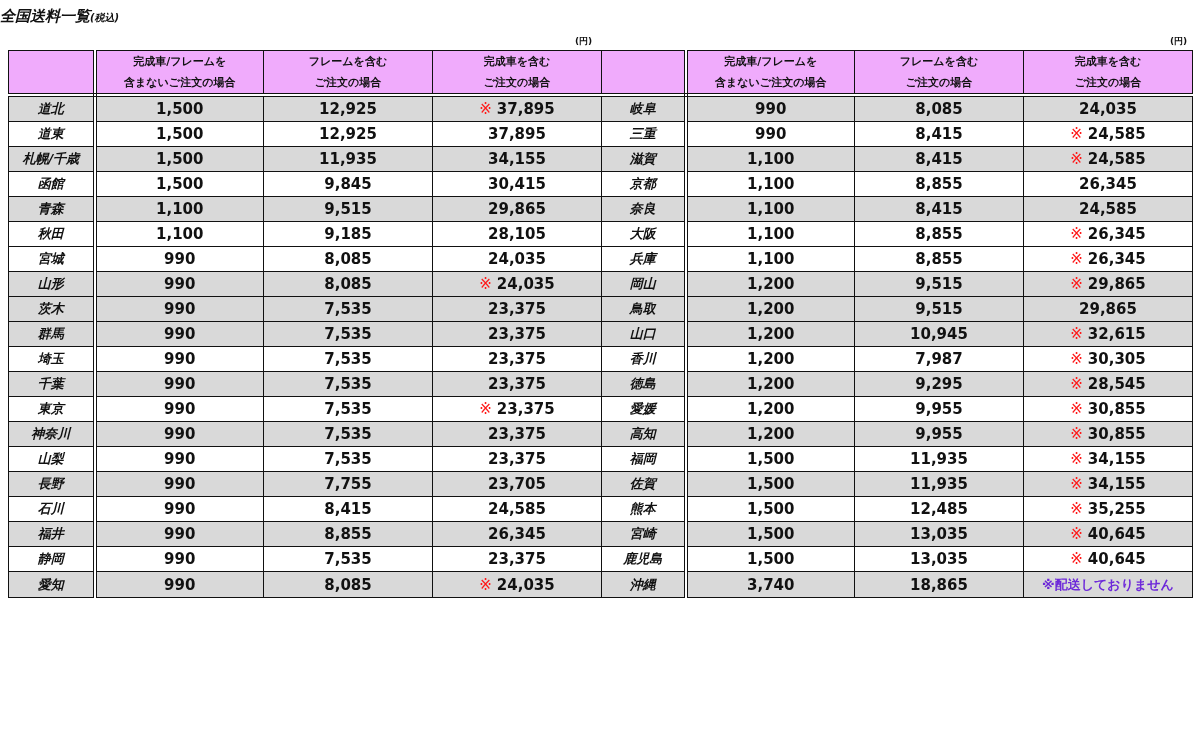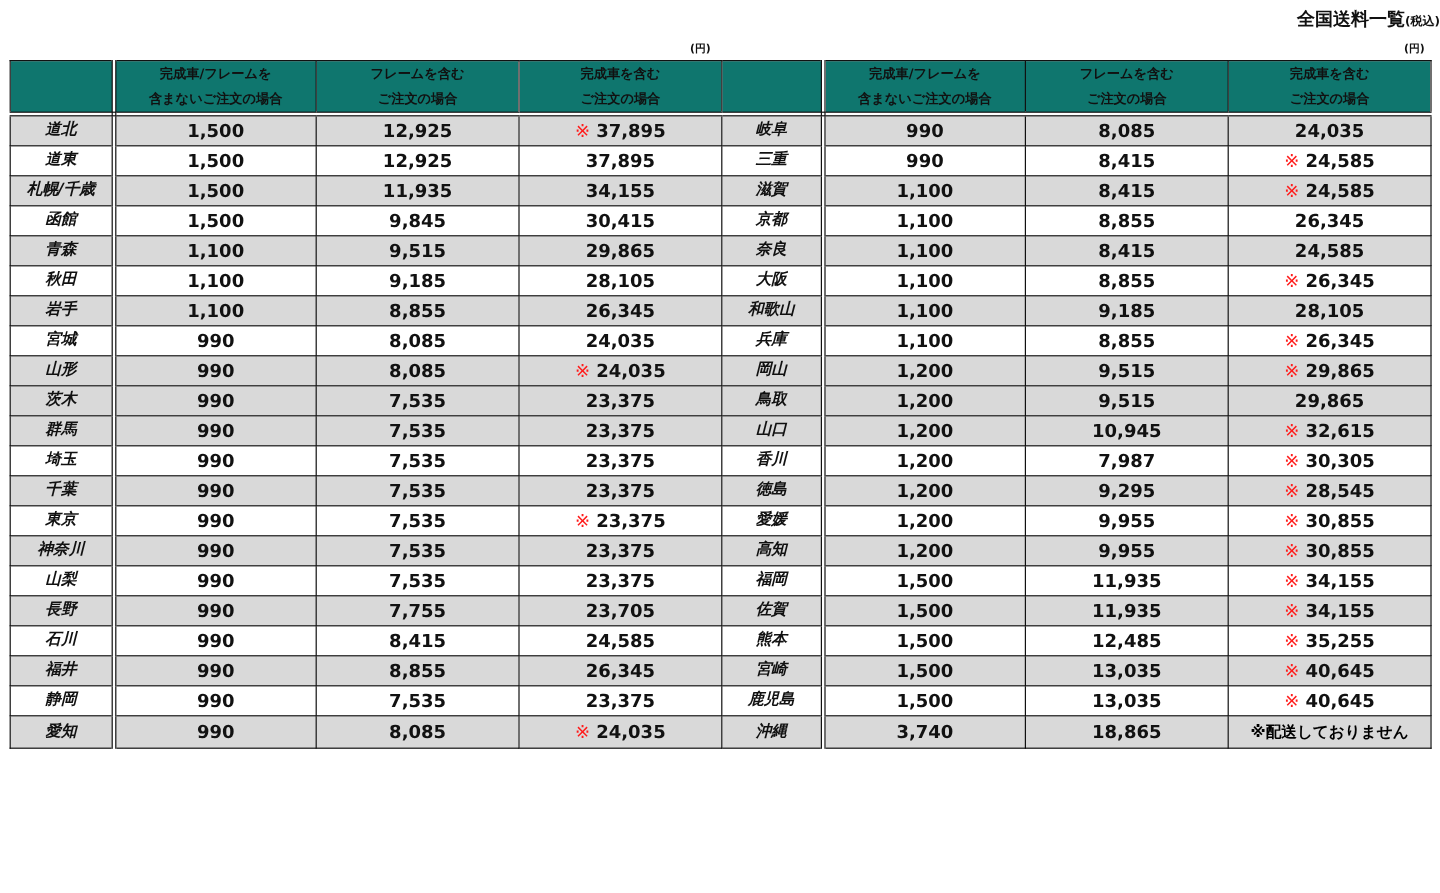--- a/index.html
+++ b/index.html
@@ -1,40 +1,40 @@
 <!DOCTYPE html>
 <html><head>
 <meta charset="utf-8">
 <style>
   html, body { margin: 0; padding: 0; background: #ffffff; }
   body { width: 1200px; height: 744px; position: relative; overflow: hidden;
          font-family: "DejaVu Sans", "Liberation Sans", sans-serif; color: #111; }
-  .title { position: absolute; top: 6px; left: 0; width: 1200px; text-align: right;
-           font-size: 15px; font-weight: bold; line-height: 20px; }
+  .title { position: absolute; top: 6px; left: 0; width: 1200px; text-align: left;
+           font-size: 15px; font-weight: bold; line-height: 20px; font-style: italic; }
   .title .sub { font-size: 10px; font-weight: bold; }
   .unit { position: absolute; top: 35px; font-size: 9px; font-weight: bold; line-height: 12px; }
   .unit.left { left: 575px; }
   .unit.right { left: 1170px; }
 
   table.fees { position: absolute; top: 50px; left: 8px; width: 1183px;
                border-collapse: collapse; table-layout: fixed; }
   table.fees col.c-name { width: 86px; }
   table.fees col.c-val { width: 169px; }
   table.fees col.c-name2 { width: 84px; }
   table.fees td, table.fees th { border: 1.5px solid #111; padding: 0; text-align: center;
                white-space: nowrap; overflow: hidden; }
   table.fees thead th { height: 42px; font-size: 11px; font-weight: bold; line-height: 21px;
-                        border-bottom: 4px double #111; background: #0f766e; }
+                        border-bottom: 4px double #111; background: #f0abfc; }
   table.fees tbody td { height: 24px; font-size: 15px; font-weight: bold; line-height: 24px; }
   table.fees tbody td.name { font-size: 13px; font-style: italic; }
   table.fees .dbl-right { border-right: 4px double #111; }
   table.fees tr.shade td { background: #d9d9d9; }
   table.fees tr.plain td { background: #ffffff; }
   .mark { color: #ff1a1a; font-weight: normal; margin-right: 5px; }
-  .note { color: #000000; font-size: 13px; }
+  .note { color: #6d28d9; font-size: 13px; }
   .numcell { display: inline-block; }
 </style>
 </head>
 <body>
 
 <div class="title">
   <span>全国送料一覧</span><span class="sub">(税込)</span>
 </div>
 <div class="unit left">(円)</div>
 <div class="unit right">(円)</div>
@@ -134,30 +134,20 @@
       <tr class="plain">
         <td class="name dbl-right">秋田</td>
         <td>1,100</td>
         <td>9,185</td>
         <td><span class="numcell"><span>28,105</span></span></td>
         <td class="name dbl-right">大阪</td>
         <td>1,100</td>
         <td>8,855</td>
         <td><span class="numcell"><span class="mark">※</span><span>26,345</span></span></td>
       </tr>
-      <tr class="shade">
-        <td class="name dbl-right">岩手</td>
-        <td>1,100</td>
-        <td>8,855</td>
-        <td><span class="numcell"><span>26,345</span></span></td>
-        <td class="name dbl-right">和歌山</td>
-        <td>1,100</td>
-        <td>9,185</td>
-        <td><span class="numcell"><span>28,105</span></span></td>
-      </tr>
       <tr class="plain">
         <td class="name dbl-right">宮城</td>
         <td>990</td>
         <td>8,085</td>
         <td><span class="numcell"><span>24,035</span></span></td>
         <td class="name dbl-right">兵庫</td>
         <td>1,100</td>
         <td>8,855</td>
         <td><span class="numcell"><span class="mark">※</span><span>26,345</span></span></td>
       </tr>

